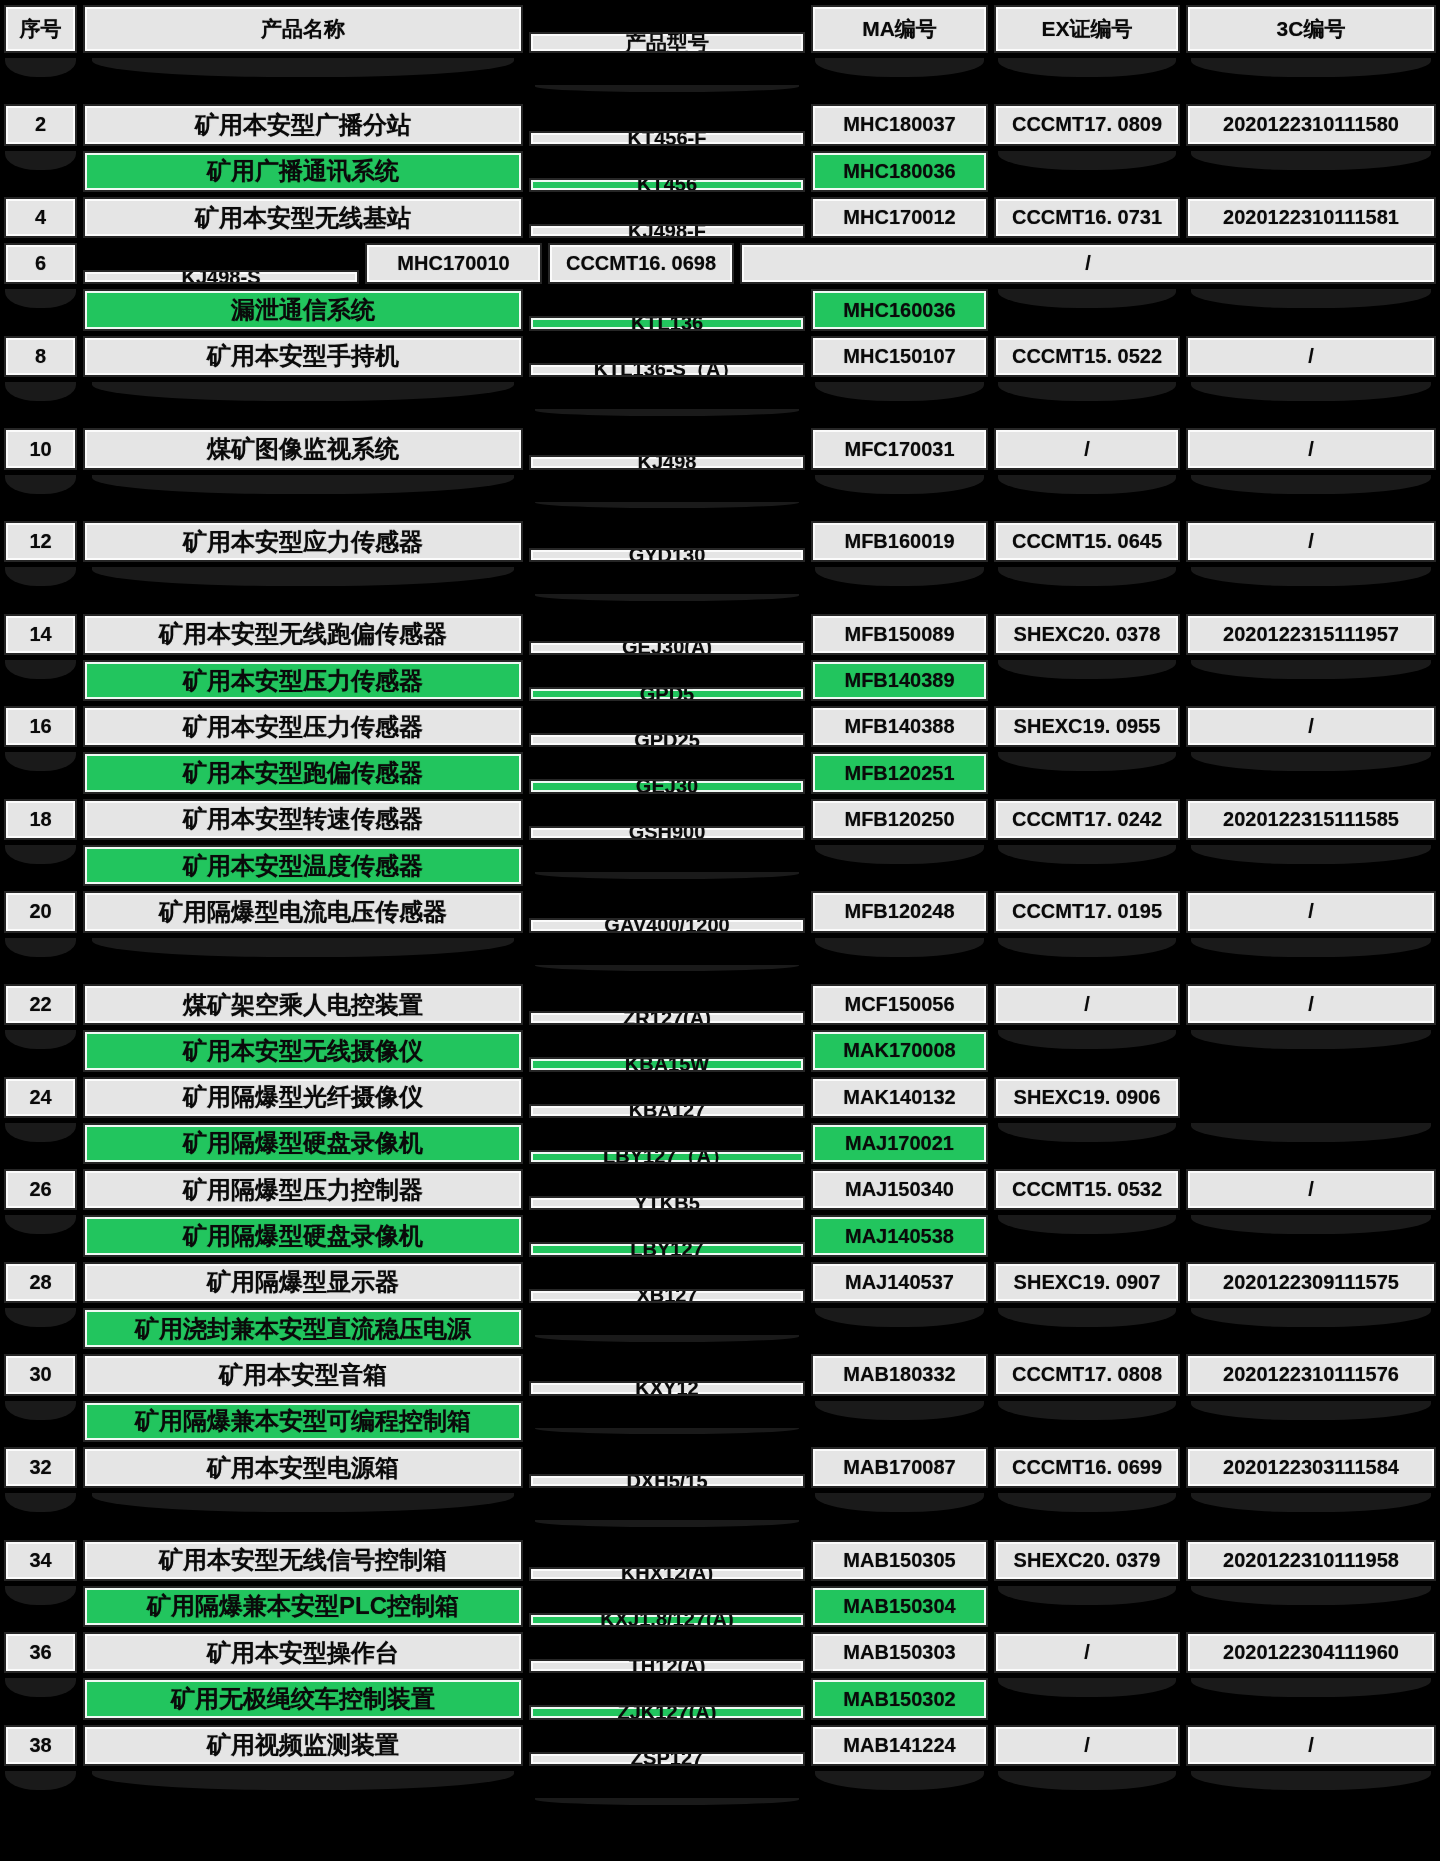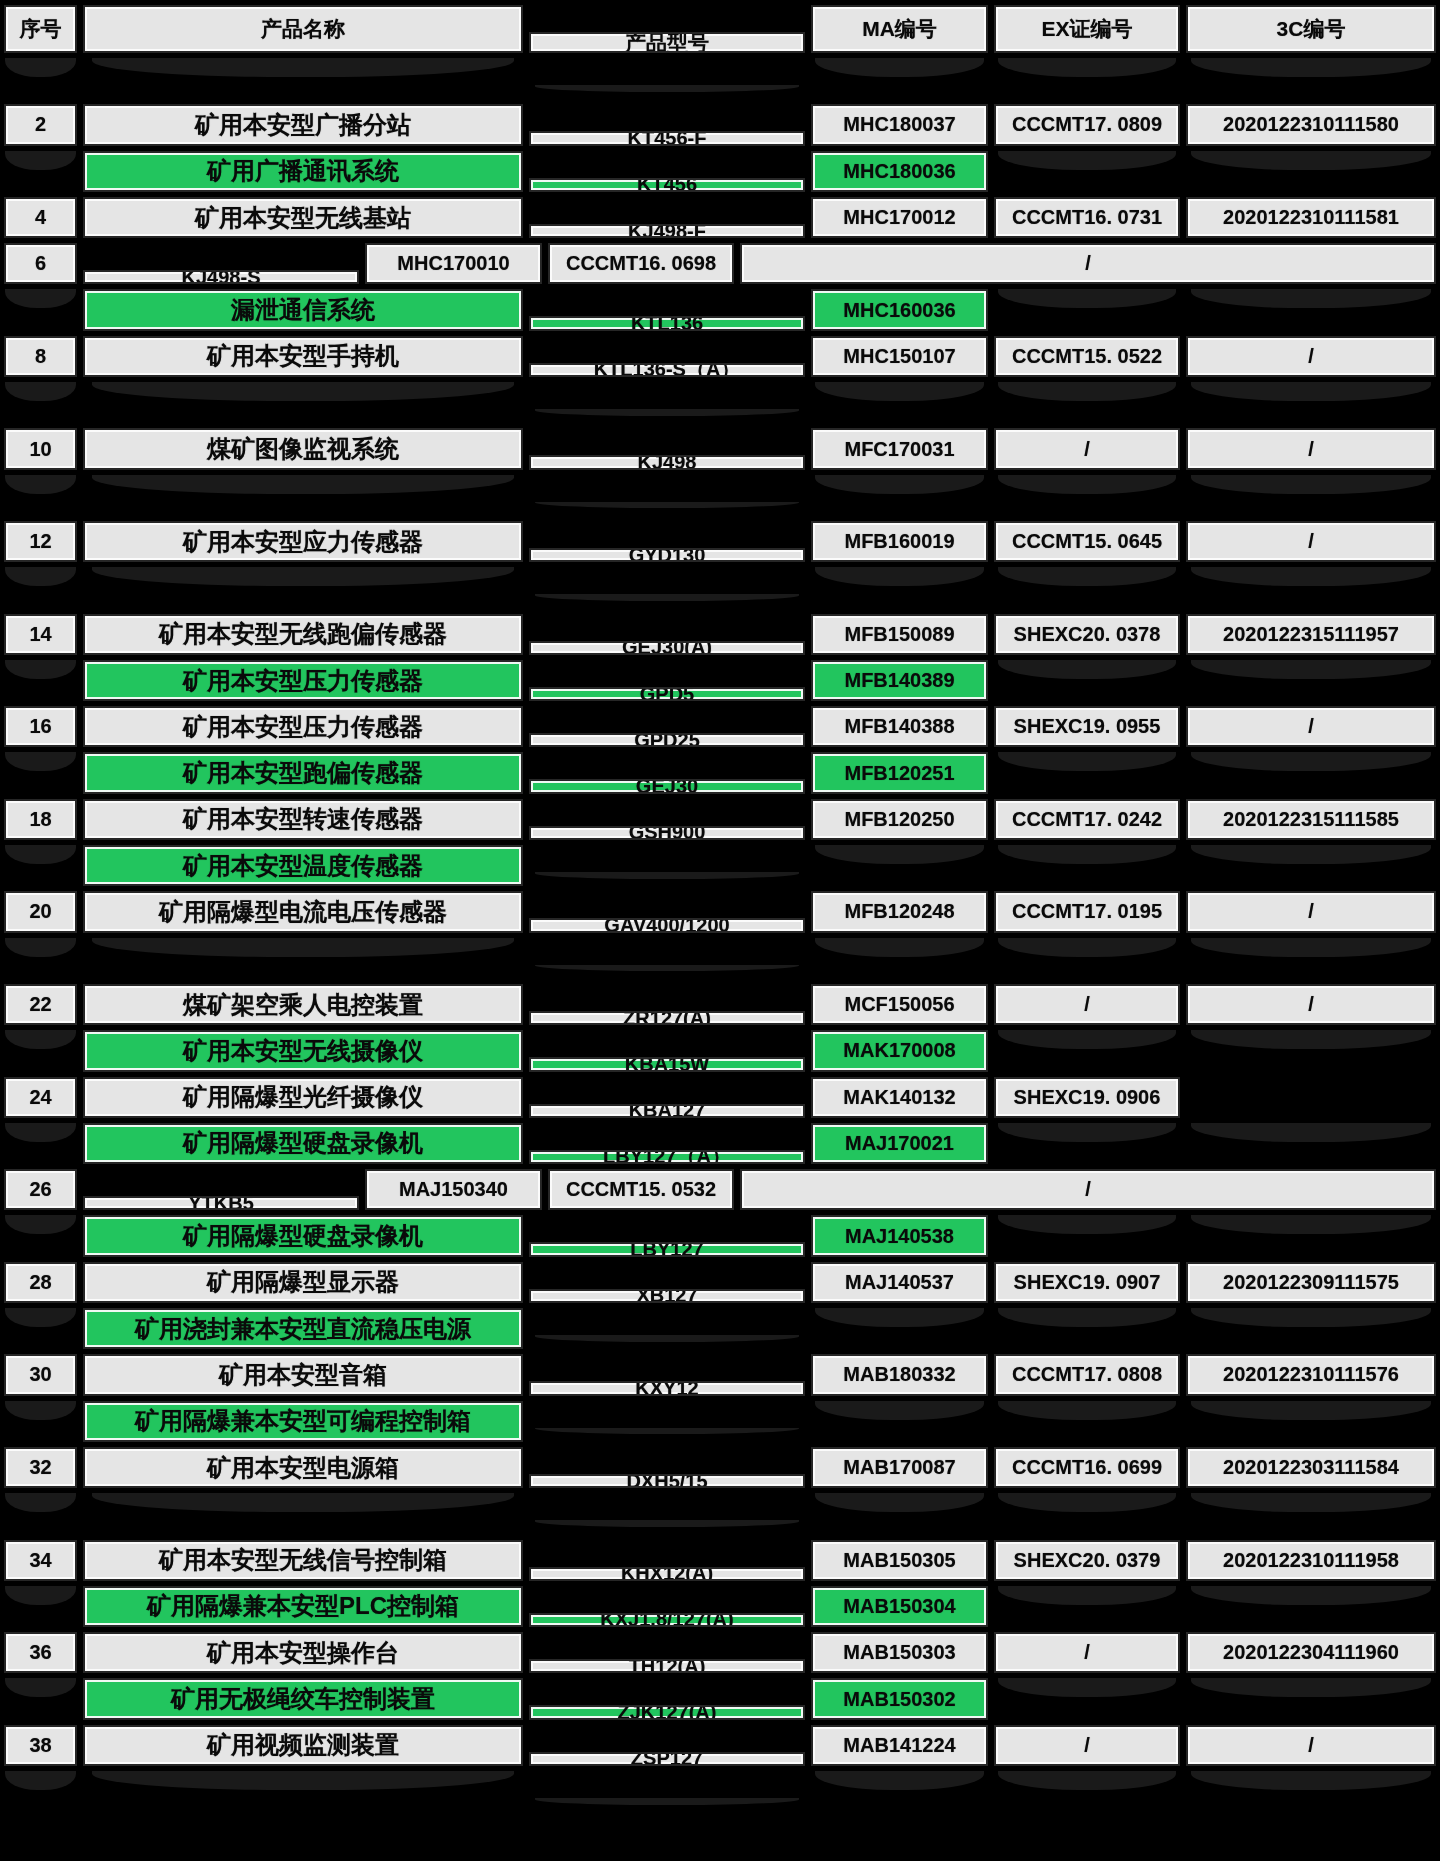--- a/index.html
+++ b/index.html
@@ -269,20 +269,21 @@
       <div class="row r-partial">
         <div class="cell c-no masked"></div>
         <div class="cell c-name white">矿用隔爆型硬盘录像机</div>
         <div class="cell c-model white">LBY127（A）</div>
         <div class="cell c-ma white">MAJ170021</div>
         <div class="cell c-ex masked"></div>
         <div class="cell c-cc masked"></div>
       </div>
       <div class="row r-full">
         <div class="cell c-no gray">26</div>
+        <div class="cell c-name gray">矿用隔爆型压力控制器</div>
         <div class="cell c-model gray">YTKB5</div>
         <div class="cell c-ma gray">MAJ150340</div>
         <div class="cell c-ex gray">CCCMT15. 0532</div>
         <div class="cell c-cc gray">/</div>
       </div>
       <div class="row r-partial">
         <div class="cell c-no masked"></div>
         <div class="cell c-name white">矿用隔爆型硬盘录像机</div>
         <div class="cell c-model white">LBY127</div>
         <div class="cell c-ma white">MAJ140538</div>

